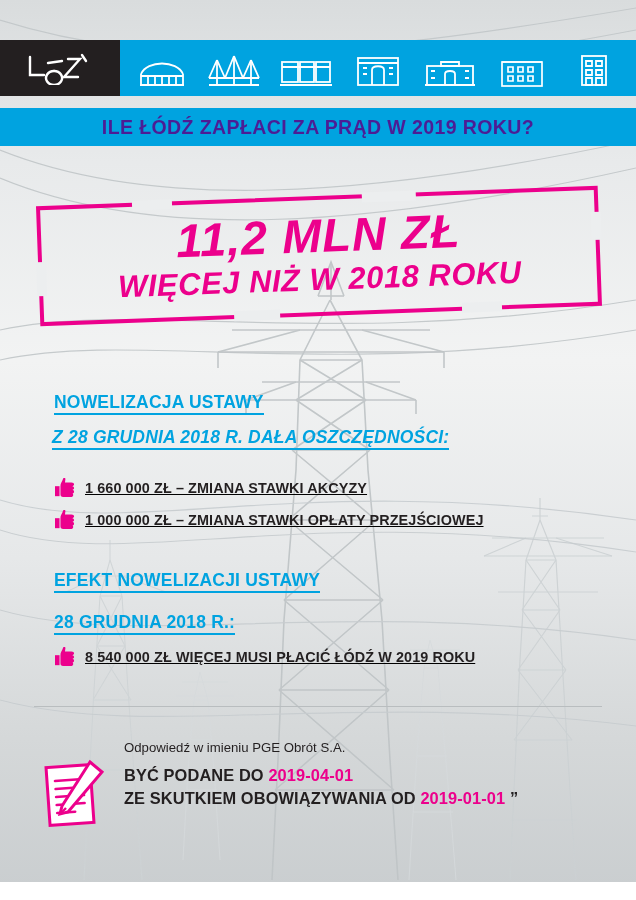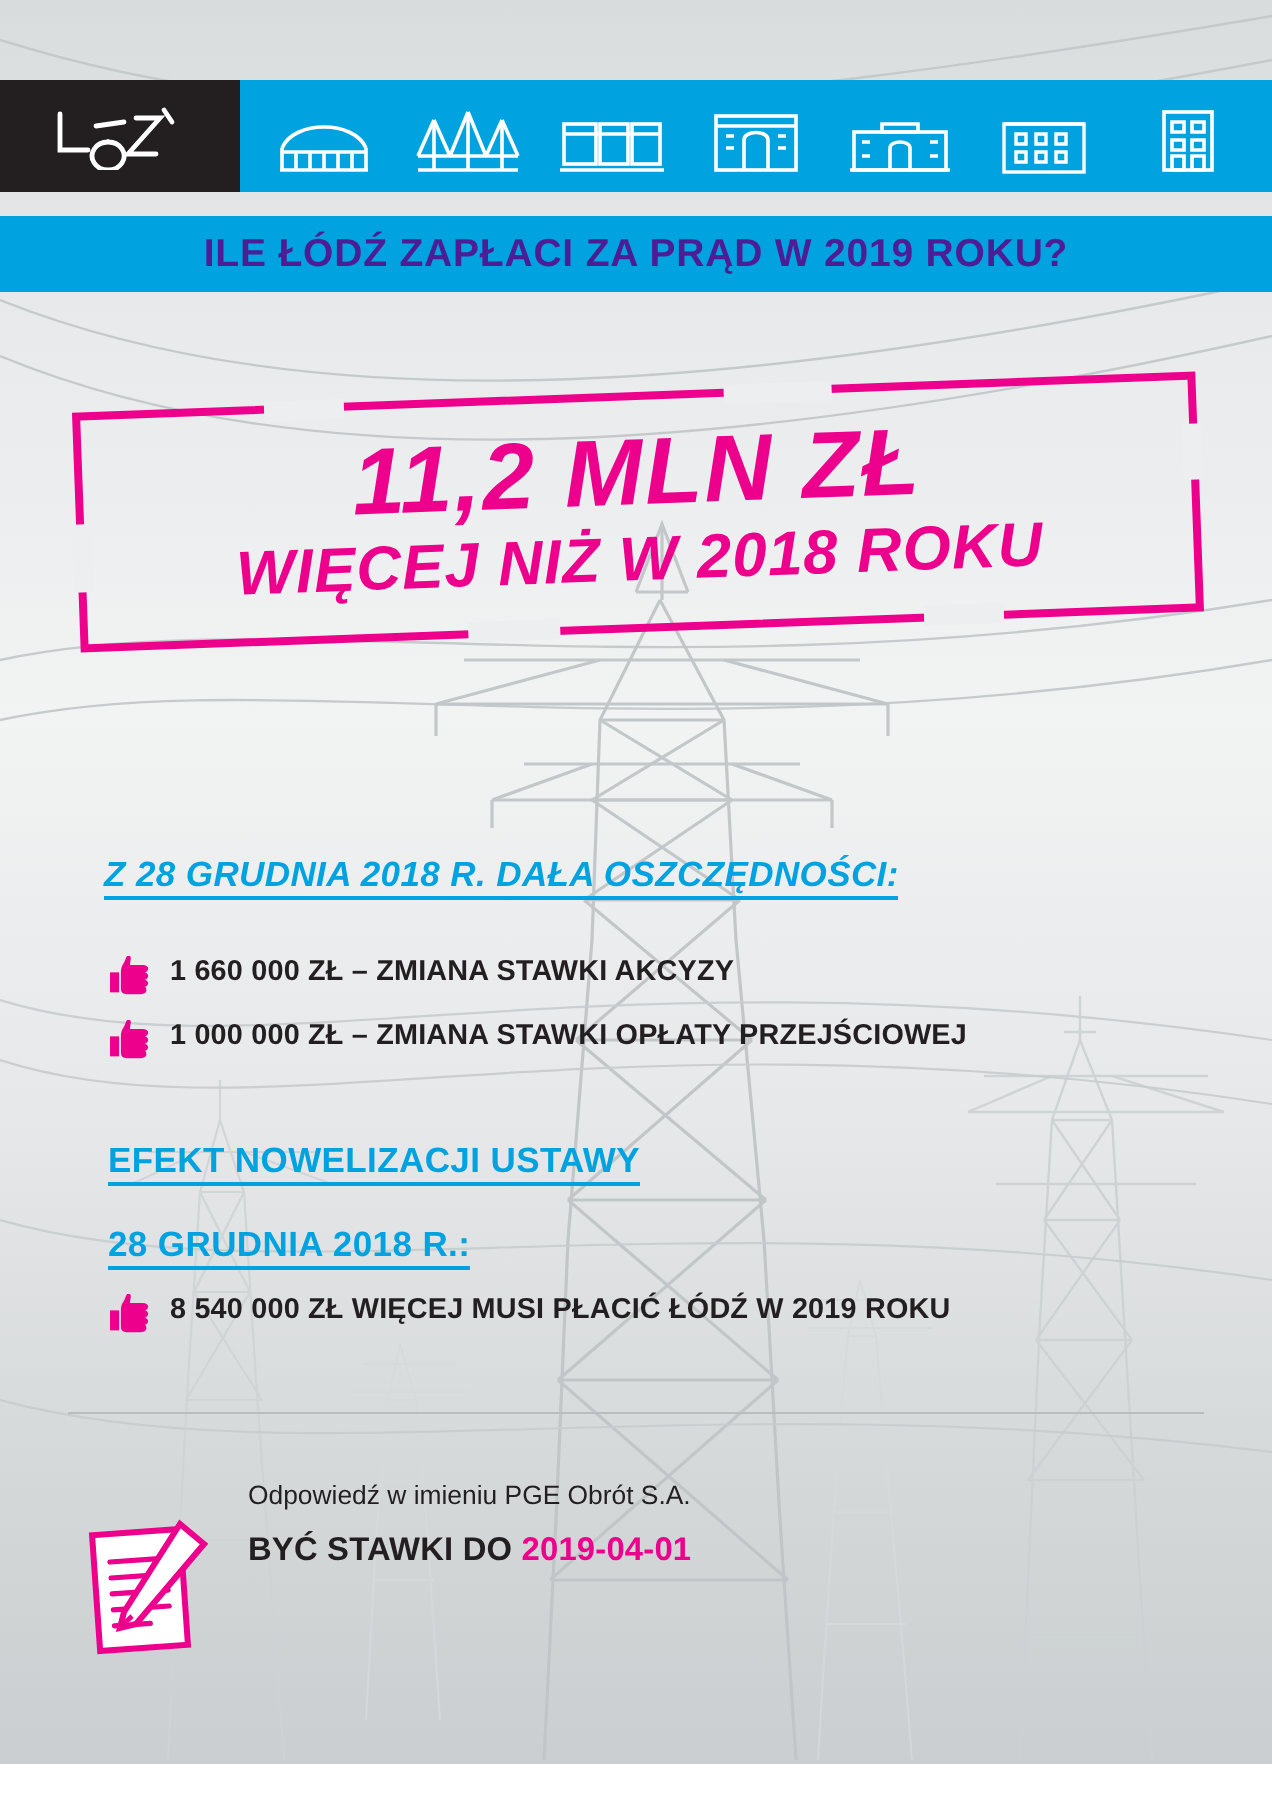--- a/index.html
+++ b/index.html
@@ -135,22 +135,24 @@
     letter-spacing: 0.2px;
     white-space: nowrap;
   }
   .sec-head .ul {
     border-bottom: 2px solid #00a3e0;
     padding-bottom: 1px;
   }
   .bullet {
     position: absolute;
     display: flex;
+    align-items: center;
     gap: 9px;
     white-space: nowrap;
+    text-decoration: underline;
   }
   .bullet .txt {
     color: #231f20;
     font-size: 14.4px;
     font-weight: bold;
     letter-spacing: 0.1px;
   }
   .hand {
     width: 22px;
     height: 20px;
@@ -386,20 +388,23 @@
     <span class="notch" style="left:92px; top:-6px; width:40px; height:10px;"></span>
     <span class="notch" style="left:322px; top:-6px; width:54px; height:10px;"></span>
     <span class="notch" style="left:190px; bottom:-6px; width:46px; height:10px;"></span>
     <span class="notch" style="left:418px; bottom:-6px; width:40px; height:10px;"></span>
     <span class="notch" style="left:-6px; top:52px; width:10px; height:34px;"></span>
     <span class="notch" style="right:-6px; top:22px; width:10px; height:28px;"></span>
   </div>
 
   <div class="content">
 
+    <div class="sec-head" style="left:54px; top:392px;">
+      <span class="ul">NOWELIZACJA USTAWY</span>
+    </div>
     <div class="sec-head" style="left:52px; top:427px;font-style:italic;">
       <span class="ul">Z 28 GRUDNIA 2018 R. DAŁA OSZCZĘDNOŚCI:</span>
     </div>
 
     <div class="bullet" style="left:54px; top:478px;">
       <svg class="hand" viewBox="0 0 24 22">
         <g fill="#ec008c">
           <path d="M1 9 h5 v11 h-5z"></path>
           <path d="M7 9 c0-3 1-4 2-6 c1-2 1-4 3-3 c1 1 0 3 0 5 h7 c2 0 3 1 3 2 c0 1-1 2-2 2 c1 0 2 1 2 2 c0 1-1 2-2 2 c1 0 2 1 2 2 c0 1-1 2-2 2 c1 0 1 1 1 2 c0 1-1 2-3 2 h-8 c-2 0-3-1-3-3z"></path>
         </g>
@@ -448,19 +453,22 @@
           <path d="M12 48 L40 48"></path>
           <path d="M12 56 L30 56"></path>
         </g>
         <path d="M46 6 L58 16 L24 56 L16 58 L18 50 Z" fill="#ffffff" stroke="#ec008c" stroke-width="3"></path>
         <path d="M16 58 L22 52" stroke="#ec008c" stroke-width="2.4"></path>
       </g>
     </svg>
     <div class="quote-wrap">
       <div class="attrib">Odpowiedź w imieniu PGE Obrót S.A.</div>
       <div class="qline">
-        <span>BYĆ STAWKI DO </span><span class="pink">2019-04-01</span>
+        <span>BYĆ PODANE DO </span><span class="pink">2019-04-01</span>
+      </div>
+      <div class="qline">
+        <span>ZE SKUTKIEM OBOWIĄZYWANIA OD </span><span class="pink">2019-01-01</span><span> ”</span>
       </div>
     </div>
   </div>
 
   <div class="bottom-strip"></div>
 </div>
 
 </body></html>

